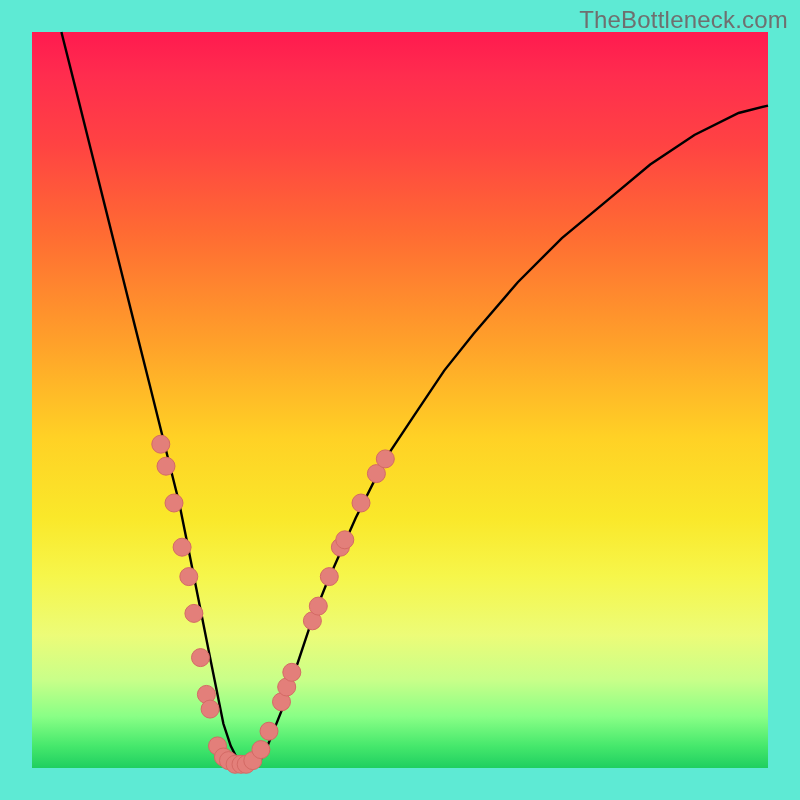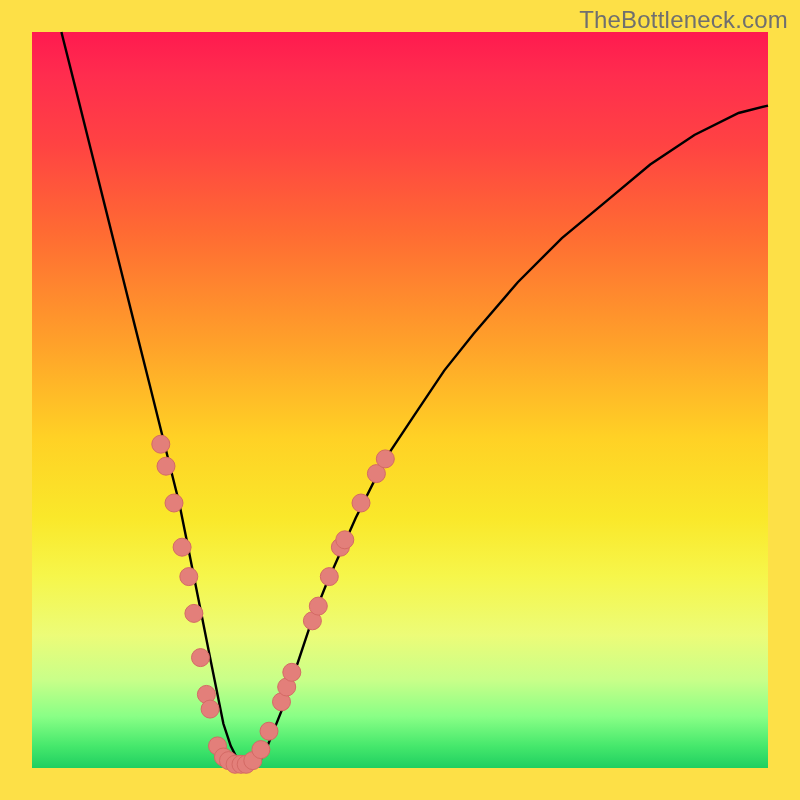--- a/index.html
+++ b/index.html
@@ -8,21 +8,21 @@
     width: 800px;
     height: 800px;
     overflow: hidden;
     background: #000;
     font-family: Arial, Helvetica, sans-serif;
   }
   .frame {
     position: relative;
     width: 800px;
     height: 800px;
-    background: #fde047;
+    background: #5eead4;
   }
   .plot-area {
     position: absolute;
     left: 32px;
     top: 32px;
     width: 736px;
     height: 736px;
     background: linear-gradient(
       to bottom,
       #ff1a4f 0%,

